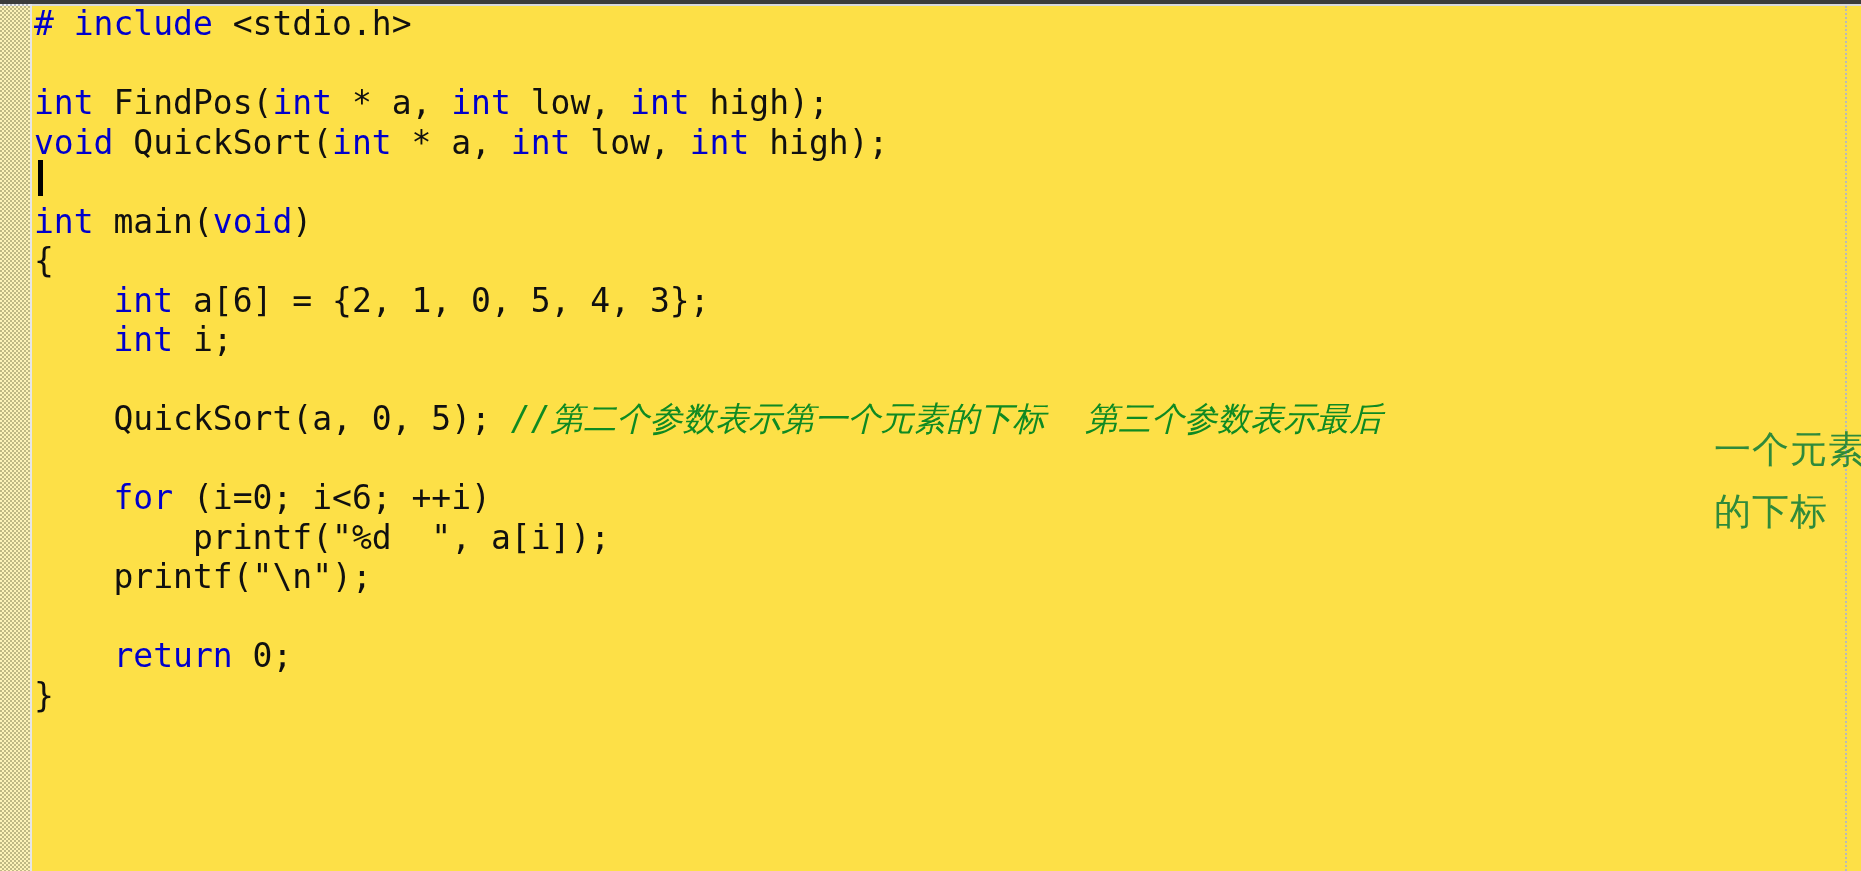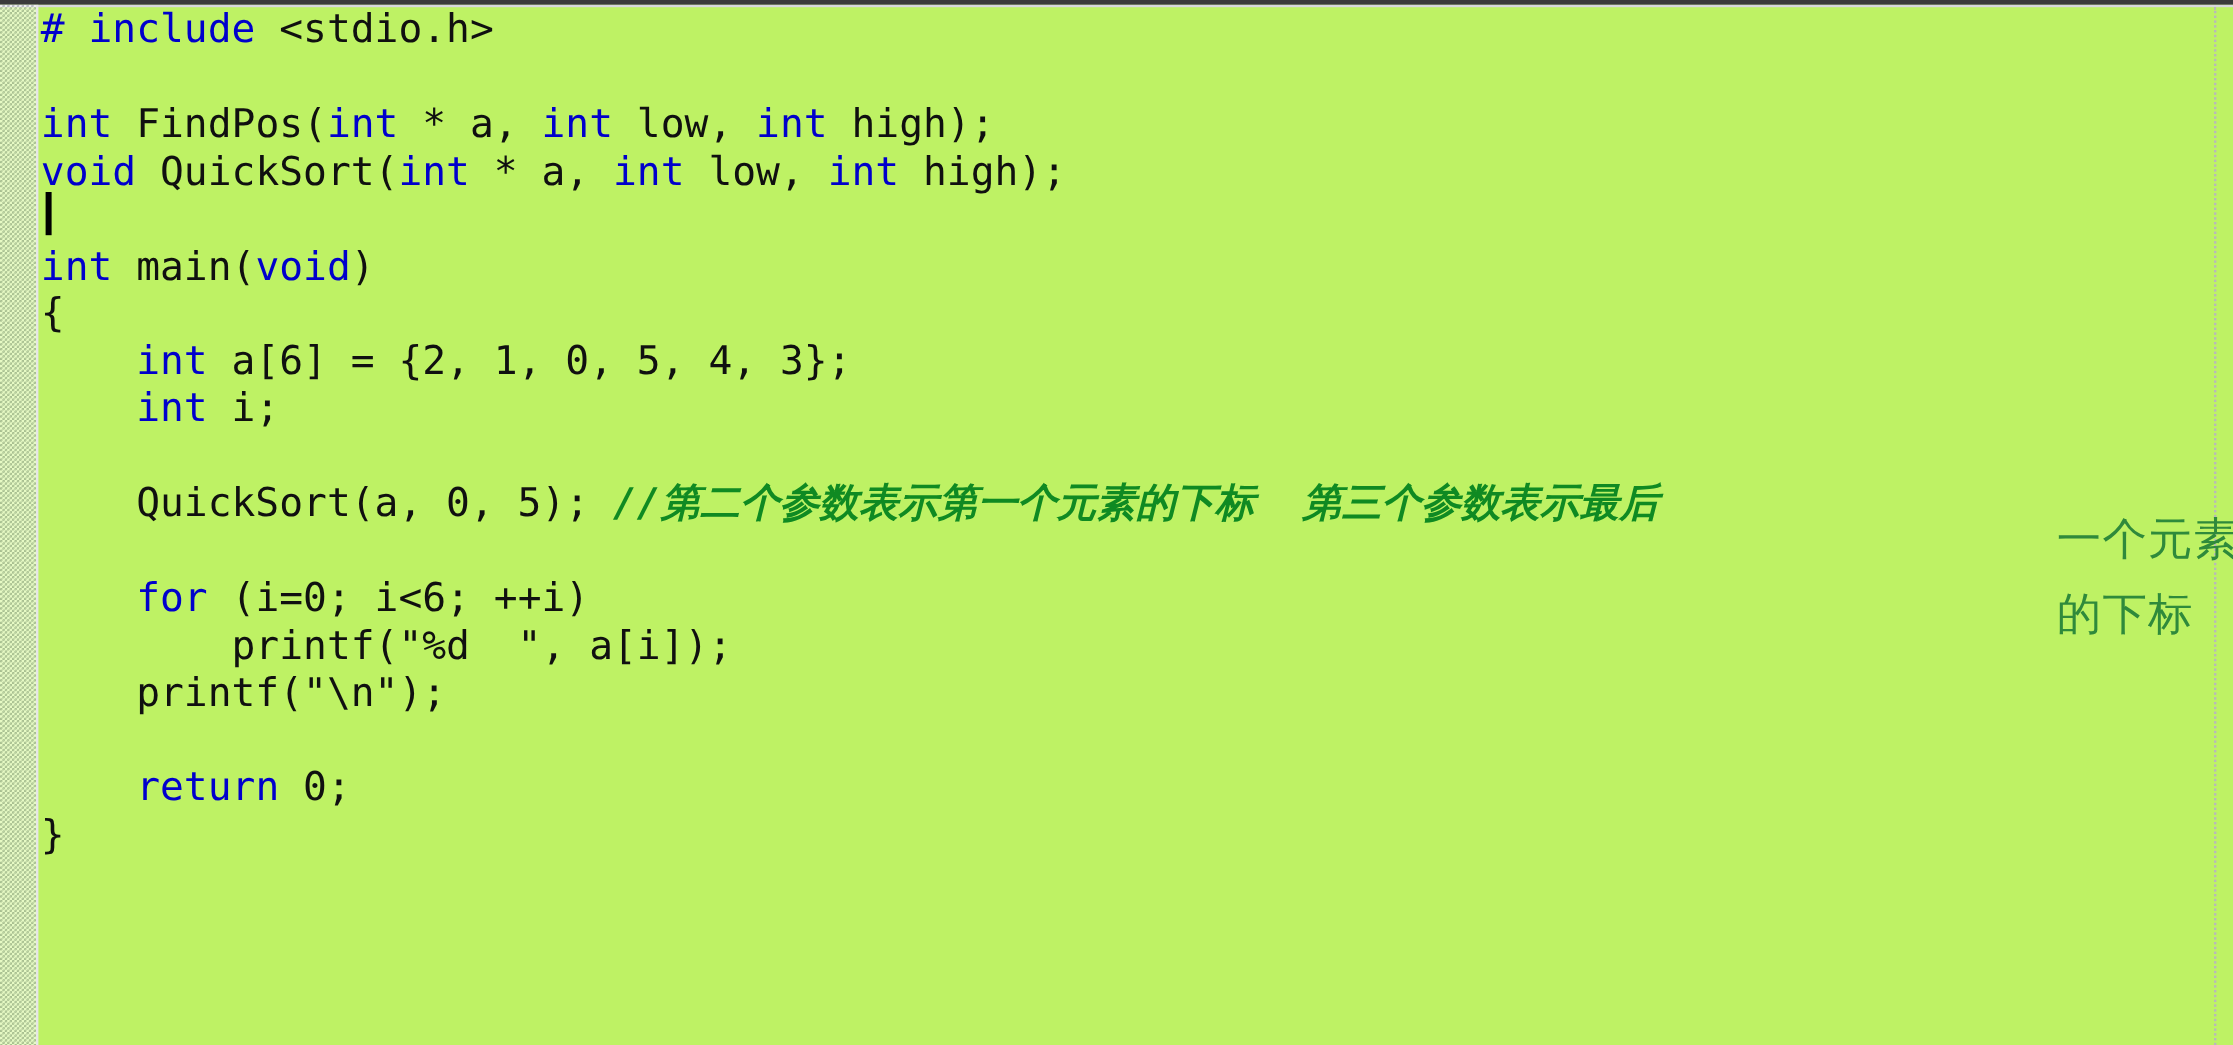--- a/index.html
+++ b/index.html
@@ -11,21 +11,21 @@
     width: 1861px;
     height: 871px;
     overflow: hidden;
     font-family: "Liberation Serif", "DejaVu Serif", serif;
   }
 
   #editor-window {
     position: relative;
     width: 1861px;
     height: 871px;
-    background: #bef264;
+    background: #fde047;
     overflow: hidden;
   }
 
   
   #top-border {
     position: absolute;
     top: 0; left: 0;
     width: 1861px;
     height: 4px;
     background: #3b3b3b;
@@ -86,21 +86,21 @@
   }
   .line {
     height: 39.5px;
     white-space: pre;
   }
   .kw  { color: #0000cc; }
   .plain { color: #101010; }
   .cmt {
     color: #0f8a22;
     font-style: italic;
-    font-weight: bold;
+    font-weight: normal;
     text-align: center;
   }
 
   
   #caret {
     position: absolute;
     left: 38px;
     top: 160px;
     width: 5px;
     height: 36px;

